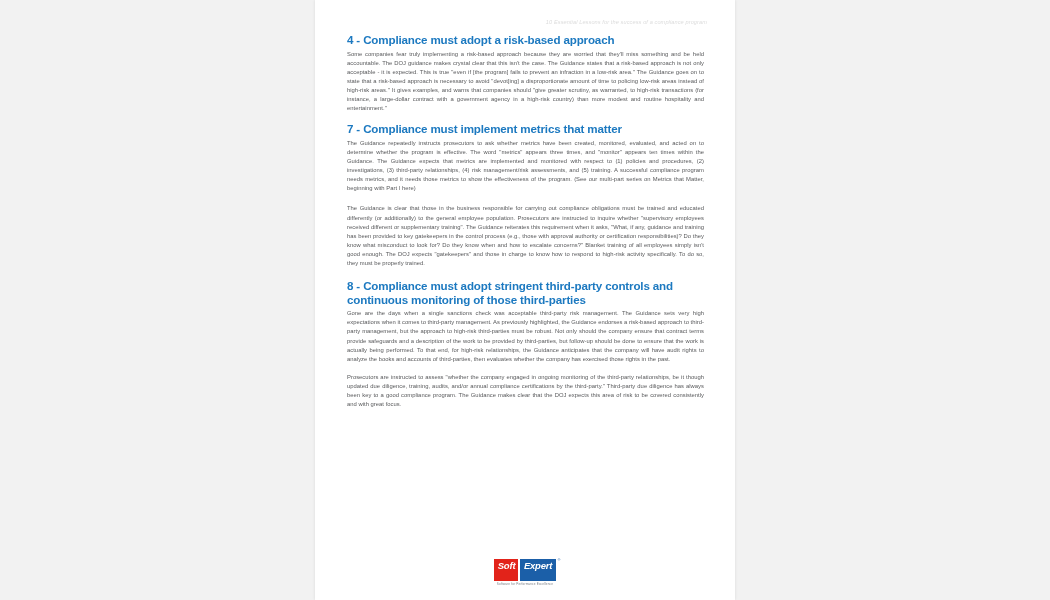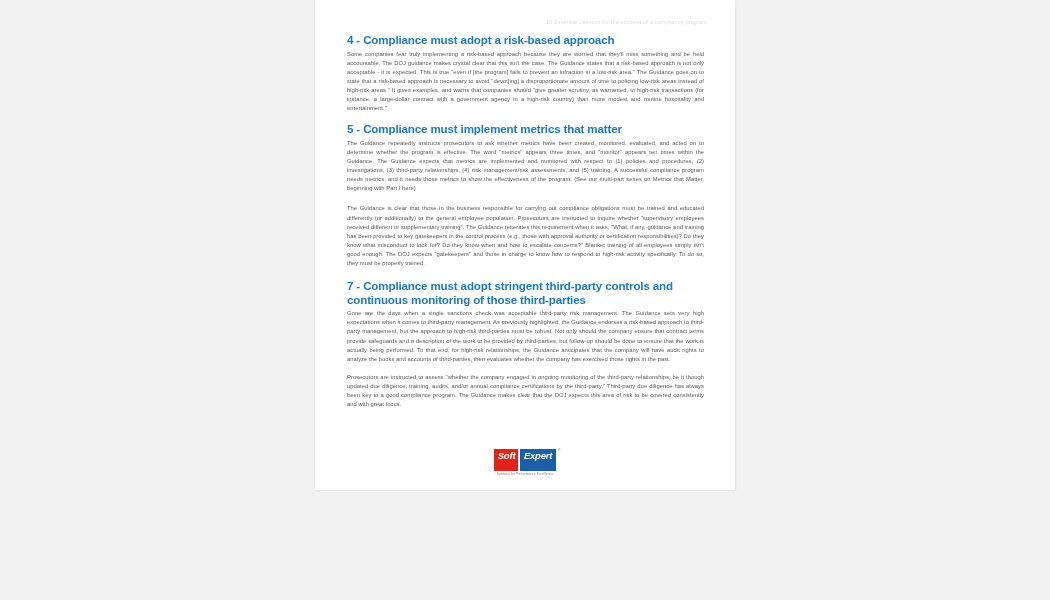--- a/index.html
+++ b/index.html
@@ -17,21 +17,21 @@
     position: relative;
     width: 1050px;
     height: 600px;
     background: #f2f2f2;
   }
   .page {
     position: absolute;
     left: 315px;
     top: 0px;
     width: 420px;
-    height: 490px;
+    height: 600px;
     background: #ffffff;
     box-shadow: 0 0 3px rgba(0,0,0,0.10);
     box-sizing: border-box;
     padding: 0;
   }
   .running-header {
     position: absolute;
     left: 0;
     right: 28px;
     top: 19px;
@@ -126,30 +126,30 @@
 
     <div class="running-header">10 Essential Lessons for the success of a compliance program</div>
 
     <div class="content">
 
       <h2 class="section-heading">4 - Compliance must adopt a risk-based approach</h2>
       <p class="body-text">Some companies fear truly implementing a risk-based approach because they are worried that they'll miss something and be held accountable.  The DOJ guidance makes crystal clear that this isn't the case.  The Guidance states that a risk-based approach is not only acceptable - it is expected.  This is true "even if [the program] fails to prevent an infraction in a low-risk area."  The Guidance goes on to state that a risk-based approach is necessary to avoid "devot[ing] a disproportionate amount of time to policing low-risk areas instead of high-risk areas."  It gives examples, and warns that companies should "give greater scrutiny, as warranted, to high-risk transactions (for instance, a large-dollar contract with a government agency in a high-risk country) than more modest and routine hospitality and entertainment."</p>
 
       <div class="spacer-md"></div>
 
-      <h2 class="section-heading">5 - Compliance must implement metrics that matter</h2>
+      <h2 class="section-heading">7 - Compliance must implement metrics that matter</h2>
       <p class="body-text">The Guidance repeatedly instructs prosecutors to ask whether metrics have been created, monitored, evaluated, and acted on to determine whether the program is effective.  The word "metrics" appears three times, and "monitor" appears ten times within the Guidance. The Guidance expects that metrics are implemented and monitored with respect to (1) policies and procedures, (2) investigations, (3) third-party relationships, (4) risk management/risk assessments, and (5) training.  A successful compliance program needs metrics, and it needs those metrics to show the effectiveness of the program.  (See our multi-part series on Metrics that Matter, beginning with Part I here)</p>
 
       <div class="spacer-lg"></div>
 
       <p class="body-text">The Guidance is clear that those in the business responsible for carrying out compliance obligations must be trained and educated differently (or additionally) to the general employee population. Prosecutors are instructed to inquire whether "supervisory employees received different or supplementary training". The Guidance reiterates this requirement when it asks, "What, if any, guidance and training has been provided to key gatekeepers in the control process (e.g., those with approval authority or certification responsibilities)? Do they know what misconduct to look for? Do they know when and how to escalate concerns?"  Blanket training of all employees simply isn't good enough.  The DOJ expects "gatekeepers" and those in charge to know how to respond to high-risk activity specifically.  To do so, they must be properly trained.</p>
 
       <div class="spacer-lg"></div>
 
-      <h2 class="section-heading">7 - Compliance must adopt stringent third-party controls and continuous monitoring of those third-parties</h2>
+      <h2 class="section-heading">8 - Compliance must adopt stringent third-party controls and continuous monitoring of those third-parties</h2>
       <p class="body-text">Gone are the days when a single sanctions check was acceptable third-party risk management.  The Guidance sets very high expectations when it comes to third-party management.  As previously highlighted, the Guidance endorses a risk-based approach to third-party management, but the approach to high-risk third-parties must be robust.  Not only should the company ensure that contract terms provide safeguards and a description of the work to be provided by third-parties, but follow-up should be done to ensure that the work is actually being performed.  To that end, for high-risk relationships, the Guidance anticipates that the company will have audit rights to analyze the books and accounts of third-parties, then evaluates whether the company has exercised those rights in the past.</p>
       <p class="body-text">Prosecutors are instructed to assess "whether the company engaged in ongoing monitoring of the third-party relationships, be it though updated due diligence, training, audits, and/or annual compliance certifications by the third-party."  Third-party due diligence has always been key to a good compliance program.  The Guidance makes clear that the DOJ expects this area of risk to be covered consistently and with great focus.</p>
 
     </div>
 
     <div class="footer-logo">
       <div class="logo-mark">
         <span class="logo-soft">Soft</span>
         <span class="logo-expert">Expert</span>
         <span class="logo-reg">®</span>

